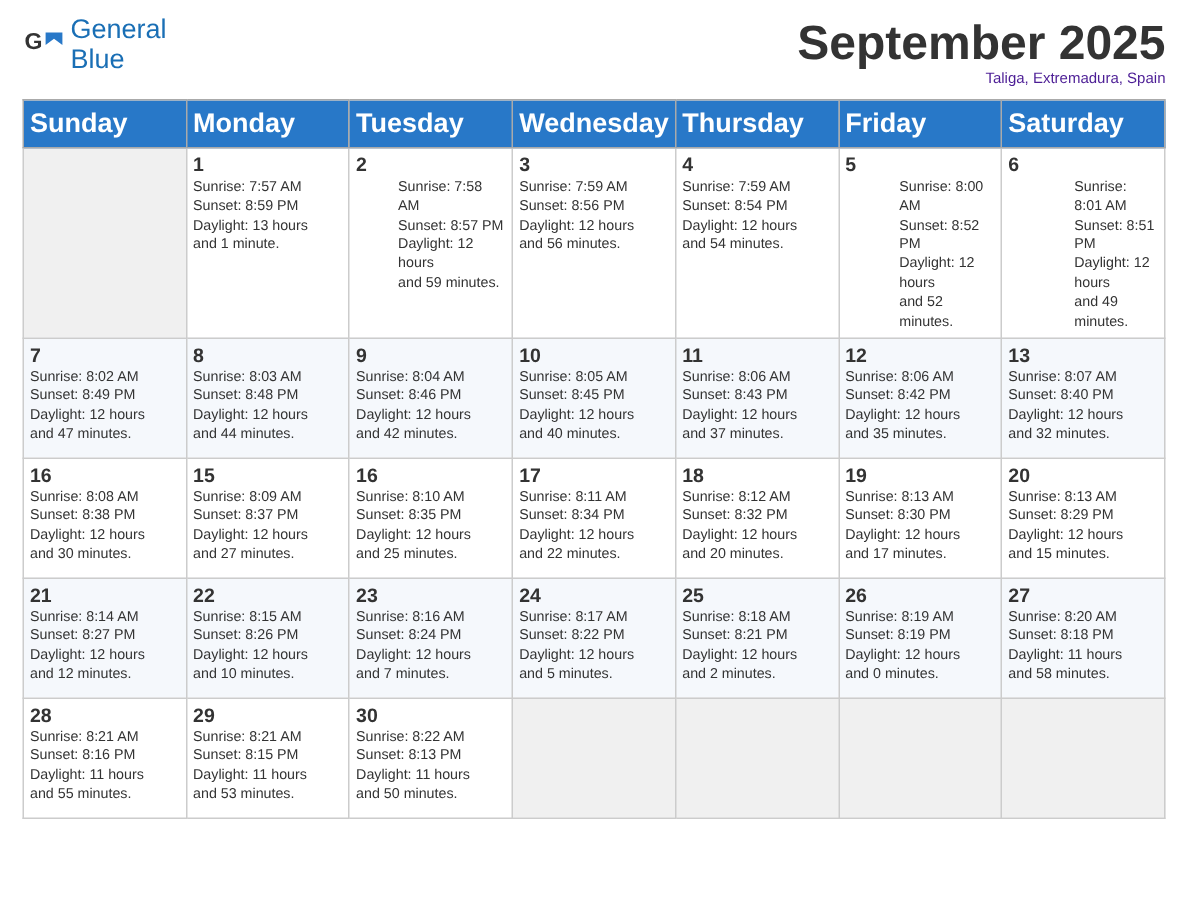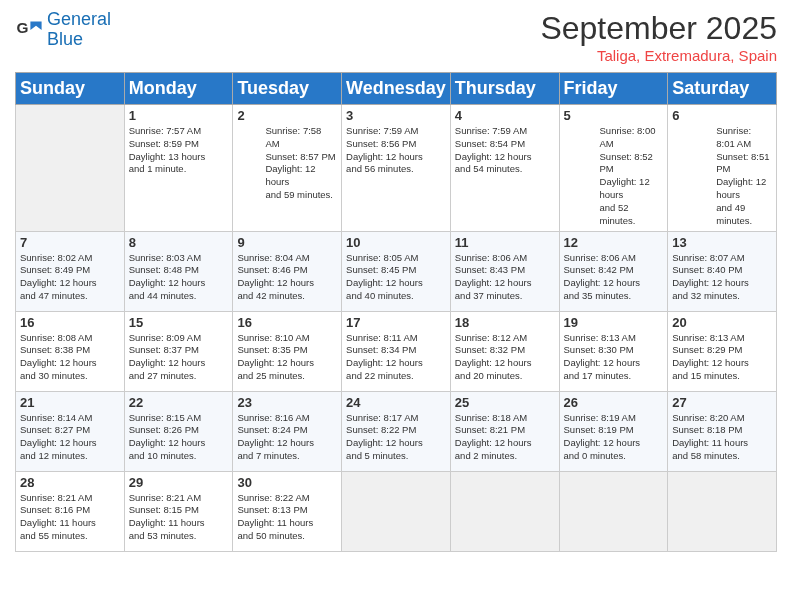--- a/index.html
+++ b/index.html
@@ -32,26 +32,26 @@
     }
     .logo-icon {
       width: 28px;
       height: 28px;
     }
     .title-area {
       text-align: right;
     }
     .month-title {
       font-size: 32px;
-      font-weight: normal;
+      font-weight: bold;
       color: #333;
     }
     .subtitle {
-      font-size: 15px;
-      color: #ef4444;
+      font-size: 10px;
+      color: #4c1d95;
     }
     table {
       width: 100%;
       border-collapse: collapse;
       table-layout: fixed;
     }
     thead tr th {
       background-color: #2878c8;
       color: #fff;
       font-size: 18px;

